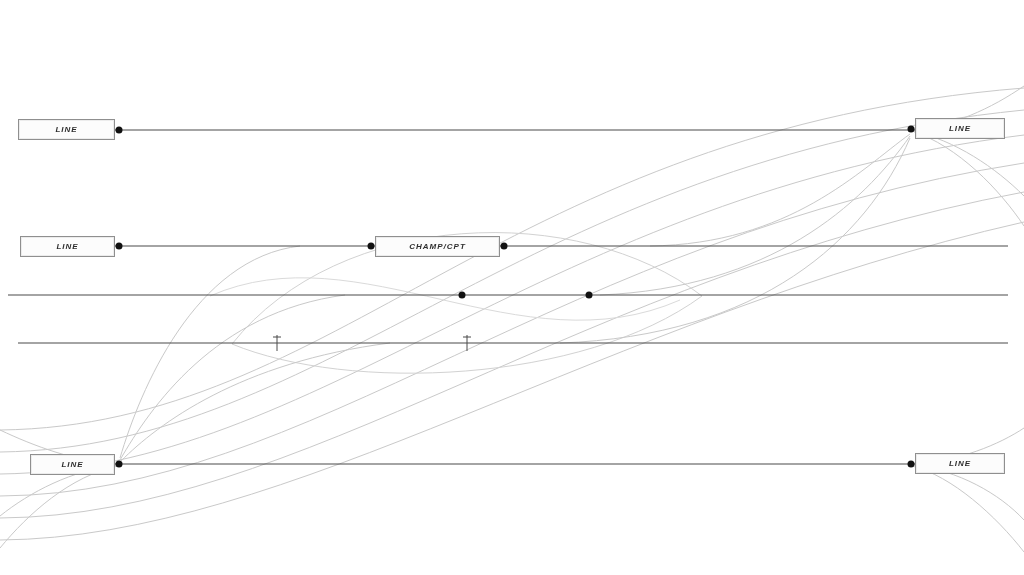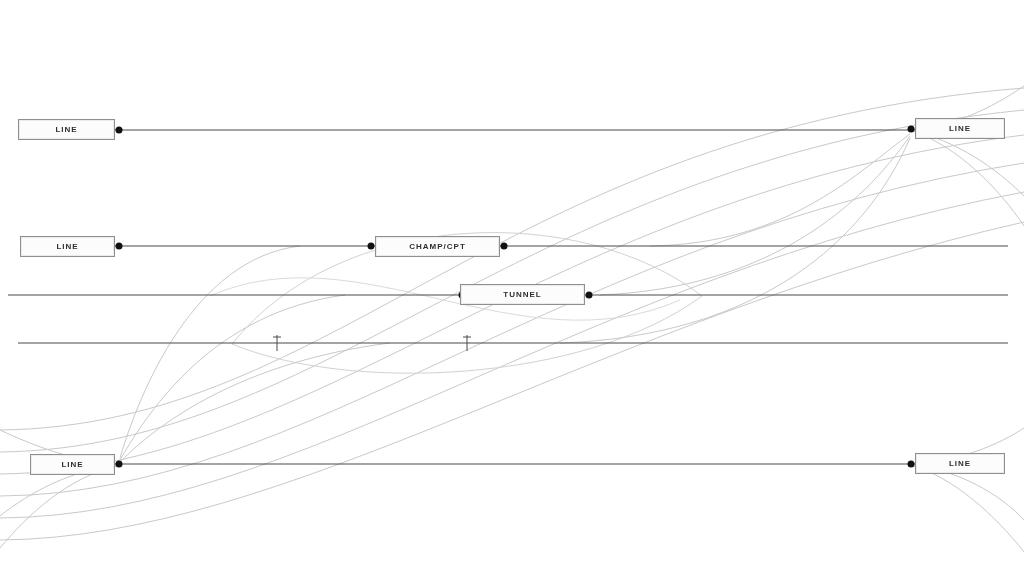--- a/index.html
+++ b/index.html
@@ -7,20 +7,21 @@
     padding: 0;
     background: #ffffff;
   }
   .stage {
     position: relative;
     width: 1024px;
     height: 575px;
     background: #ffffff;
     overflow: hidden;
     font-family: "Liberation Sans", sans-serif;
+    font-style: italic;
   }
   .stage svg {
     position: absolute;
     left: 0;
     top: 0;
   }
   .node {
     position: absolute;
     display: flex;
     align-items: center;
@@ -114,23 +115,20 @@
   </div>
 
   <div class="node" style="left:20px;  top:236px; width:95px;  height:21px;">
     <span>LINE</span>
   </div>
 
   <div class="node" style="left:375px; top:236px; width:125px; height:21px;">
     <span>CHAMP/CPT</span>
   </div>
 
-  <div class="node" style="left:460px; top:284px; width:125px; height:21px;">
-    <span>TUNNEL</span>
-  </div>
 
 
   <div class="node" style="left:30px;  top:454px; width:85px;  height:21px;">
     <span>LINE</span>
   </div>
 
   <div class="node" style="left:915px; top:453px; width:90px;  height:21px;">
     <span>LINE</span>
   </div>
 

